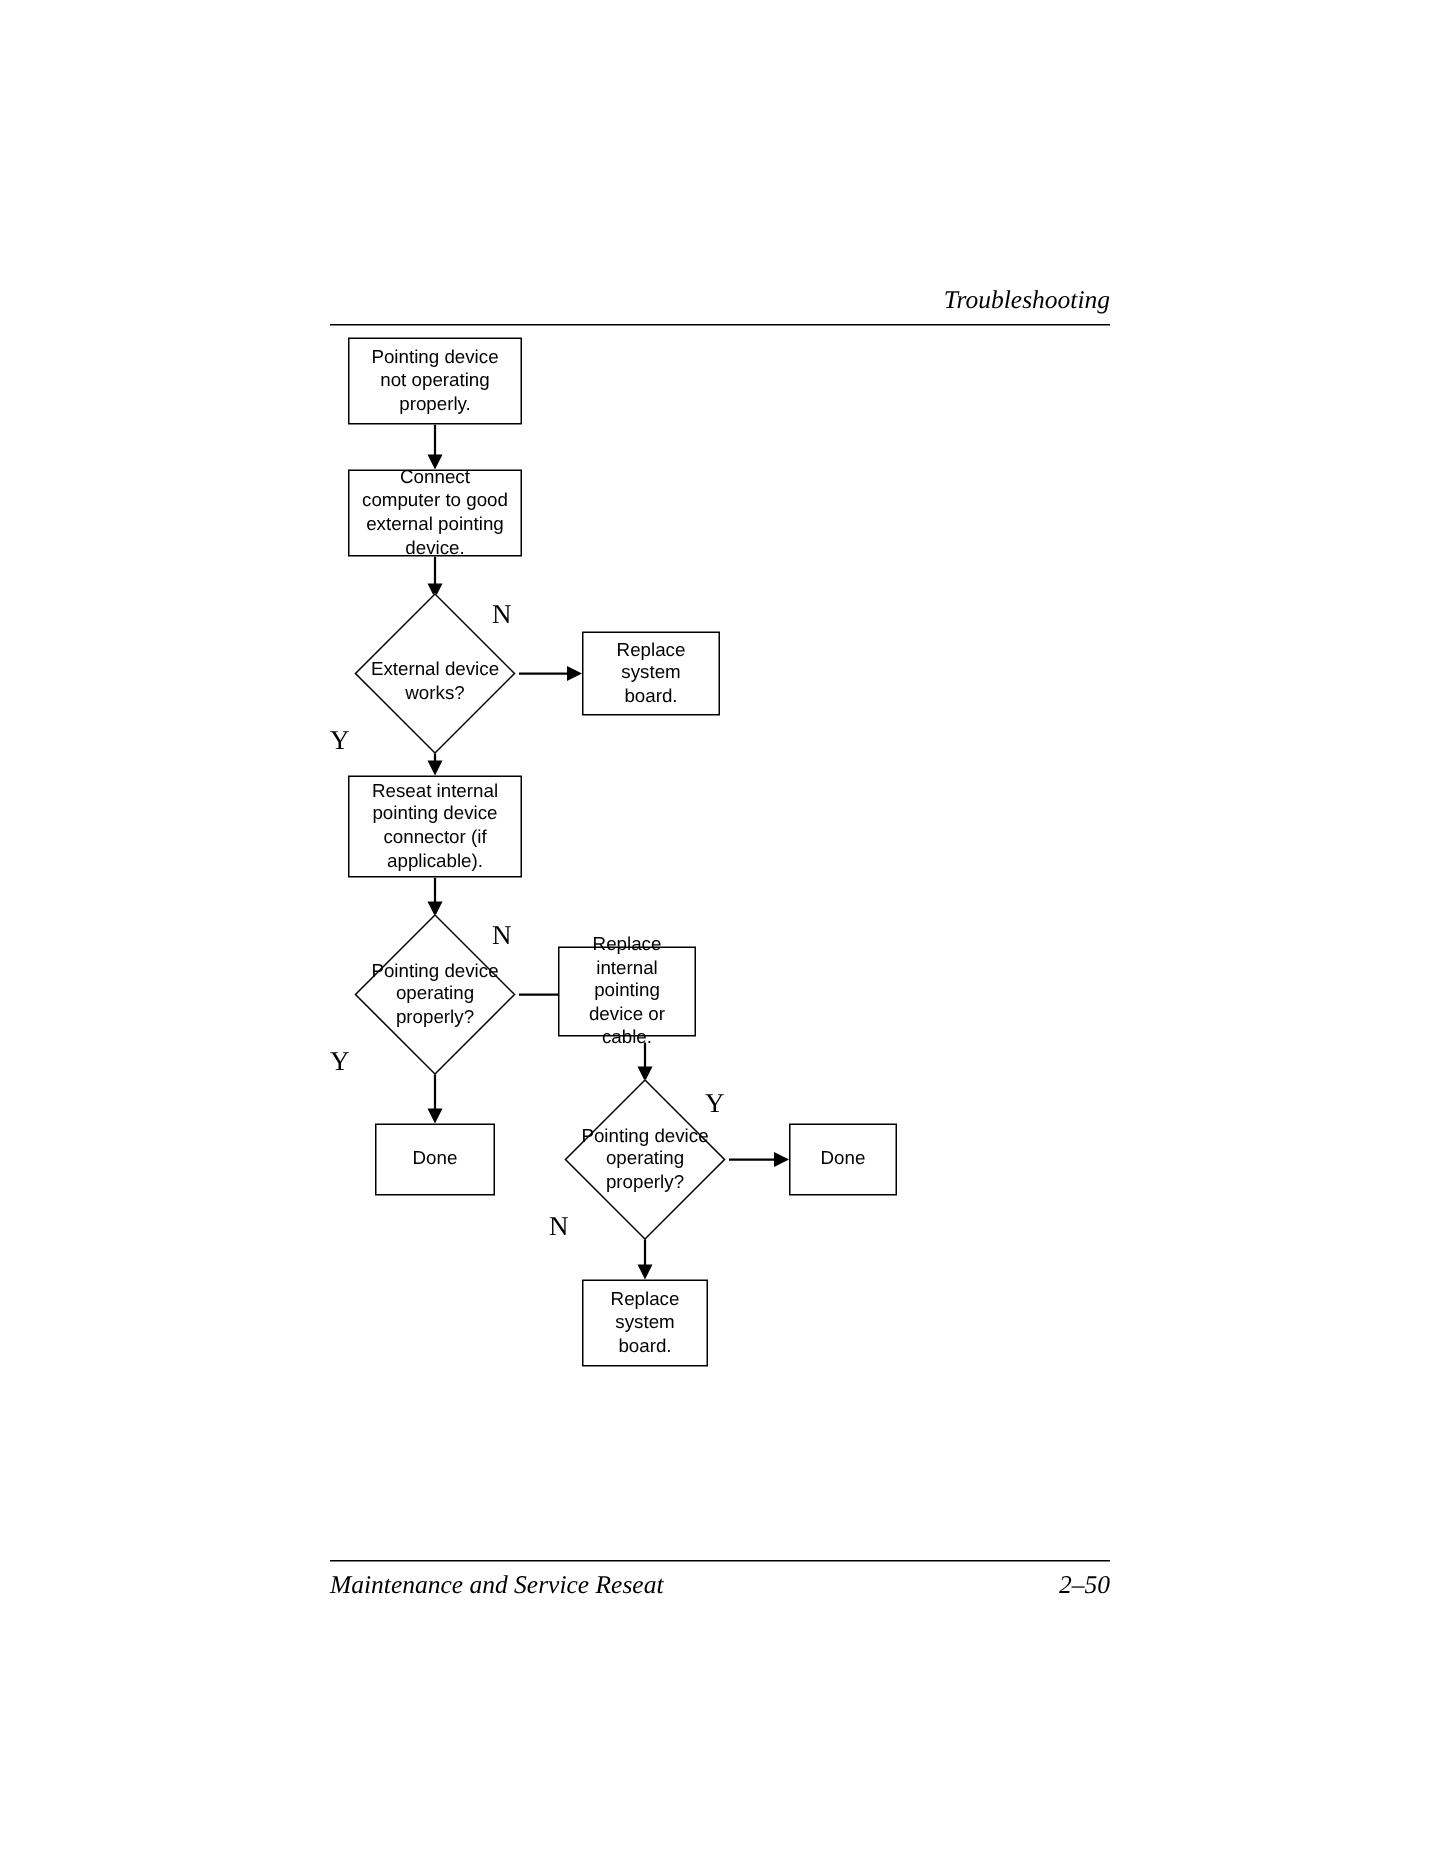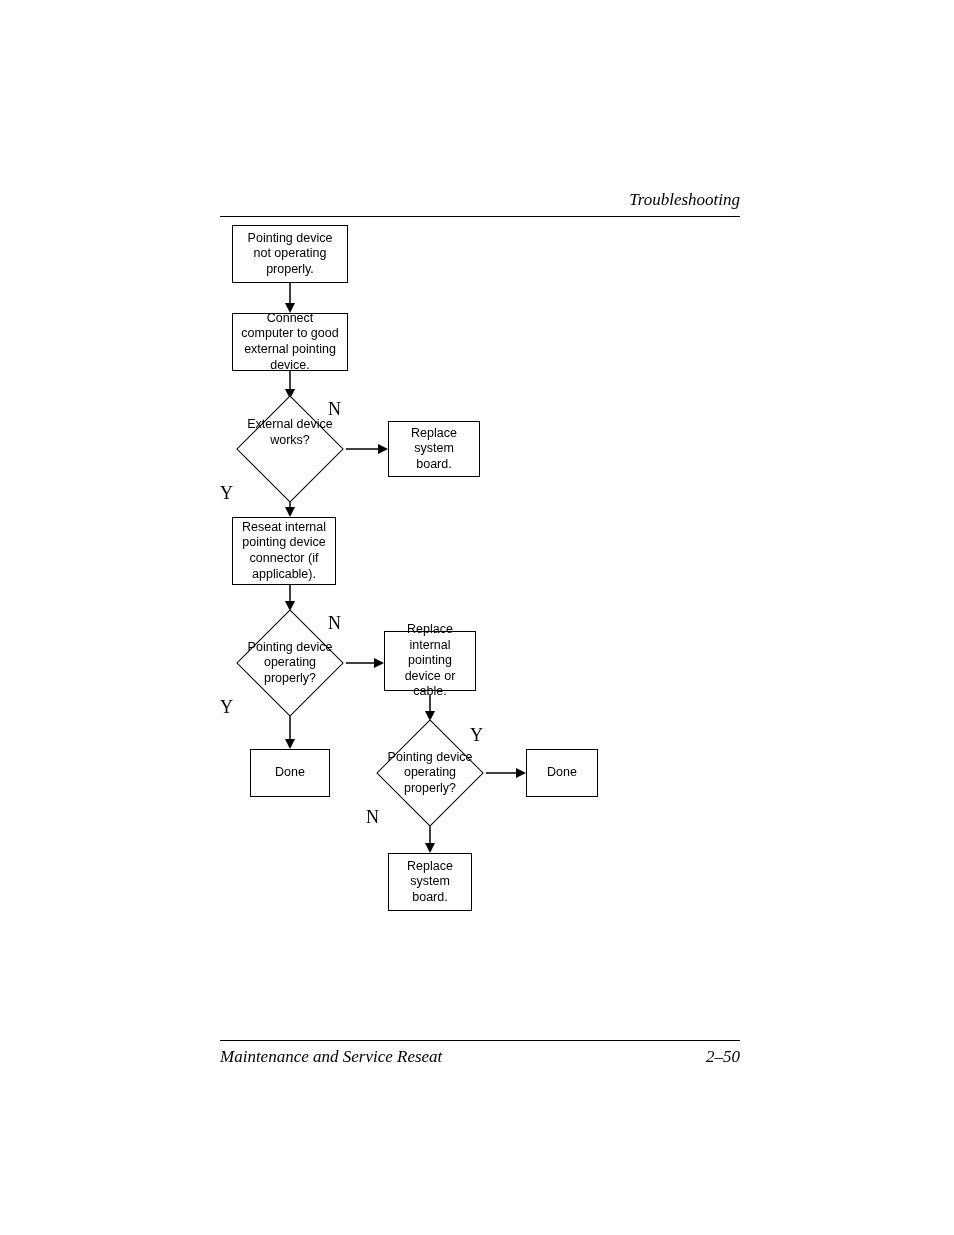--- a/index.html
+++ b/index.html
@@ -140,42 +140,42 @@
 
     <div class="box" style="left:12px; top:88px; width:116px; height:58px;">
       <span>Connect computer to good external pointing device.</span>
     </div>
 
     <div class="box" style="left:12px; top:0px; width:116px; height:58px;">
       <span>Pointing device not operating properly.</span>
     </div>
 
     <div class="diamond" style="left:32px; top:186px; width:76px; height:76px;"></div>
-    <div class="diamond-text" style="left:20px; top:182px; width:100px; height:52px;">External device works?</div>
+    <div class="diamond-text" style="left:20px; top:204px; width:100px; height:52px;">External device works?</div>
     <div class="lbl" style="left:108px; top:174px;">N</div>
     <div class="lbl" style="left:0px; top:258px;">Y</div>
 
     <div class="box" style="left:168px; top:196px; width:92px; height:56px;">
       <span>Replace system board.</span>
     </div>
 
-    <div class="box" style="left:12px; top:292px; width:104px; height:68px;">
+    <div class="box" style="left:12px; top:292px; width:116px; height:68px;">
       <span>Reseat internal pointing device connector (if applicable).</span>
     </div>
 
     <div class="diamond" style="left:32px; top:400px; width:76px; height:76px;"></div>
     <div class="diamond-text" style="left:18px; top:412px; width:104px; height:52px;">Pointing device operating properly?</div>
     <div class="lbl" style="left:108px; top:388px;">N</div>
     <div class="lbl" style="left:0px; top:472px;">Y</div>
 
     <div class="box" style="left:30px; top:524px; width:80px; height:48px;">
       <span>Done</span>
     </div>
 
-    <div class="box" style="left:164px; top:406px; width:92px; height:60px;">
+    <div class="box" style="left:152px; top:406px; width:92px; height:60px;">
       <span>Replace internal pointing device or cable.</span>
     </div>
 
     <div class="diamond" style="left:172px; top:510px; width:76px; height:76px;"></div>
     <div class="diamond-text" style="left:158px; top:522px; width:104px; height:52px;">Pointing device operating properly?</div>
     <div class="lbl" style="left:250px; top:500px;">Y</div>
     <div class="lbl" style="left:146px; top:582px;">N</div>
 
     <div class="box" style="left:306px; top:524px; width:72px; height:48px;">
       <span>Done</span>

